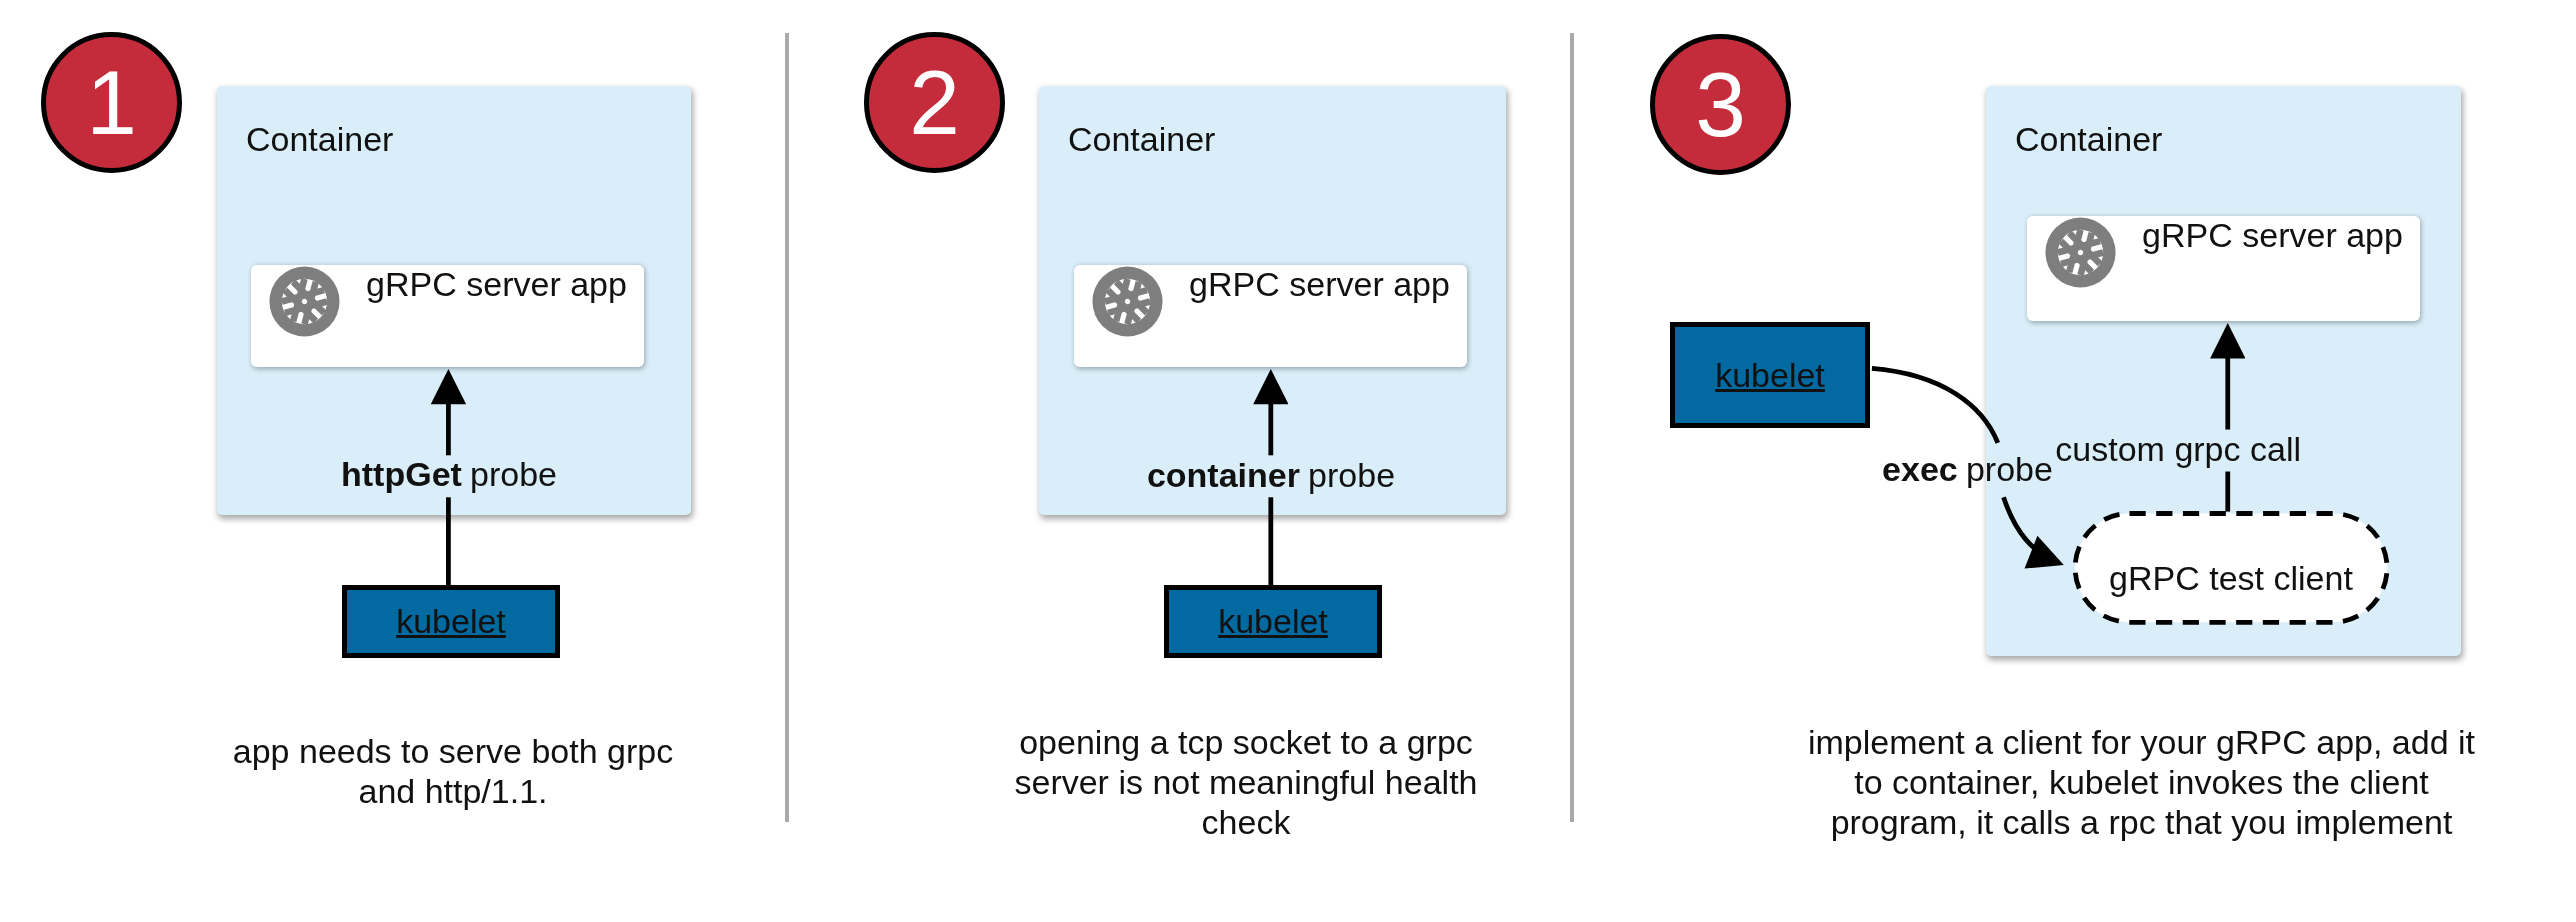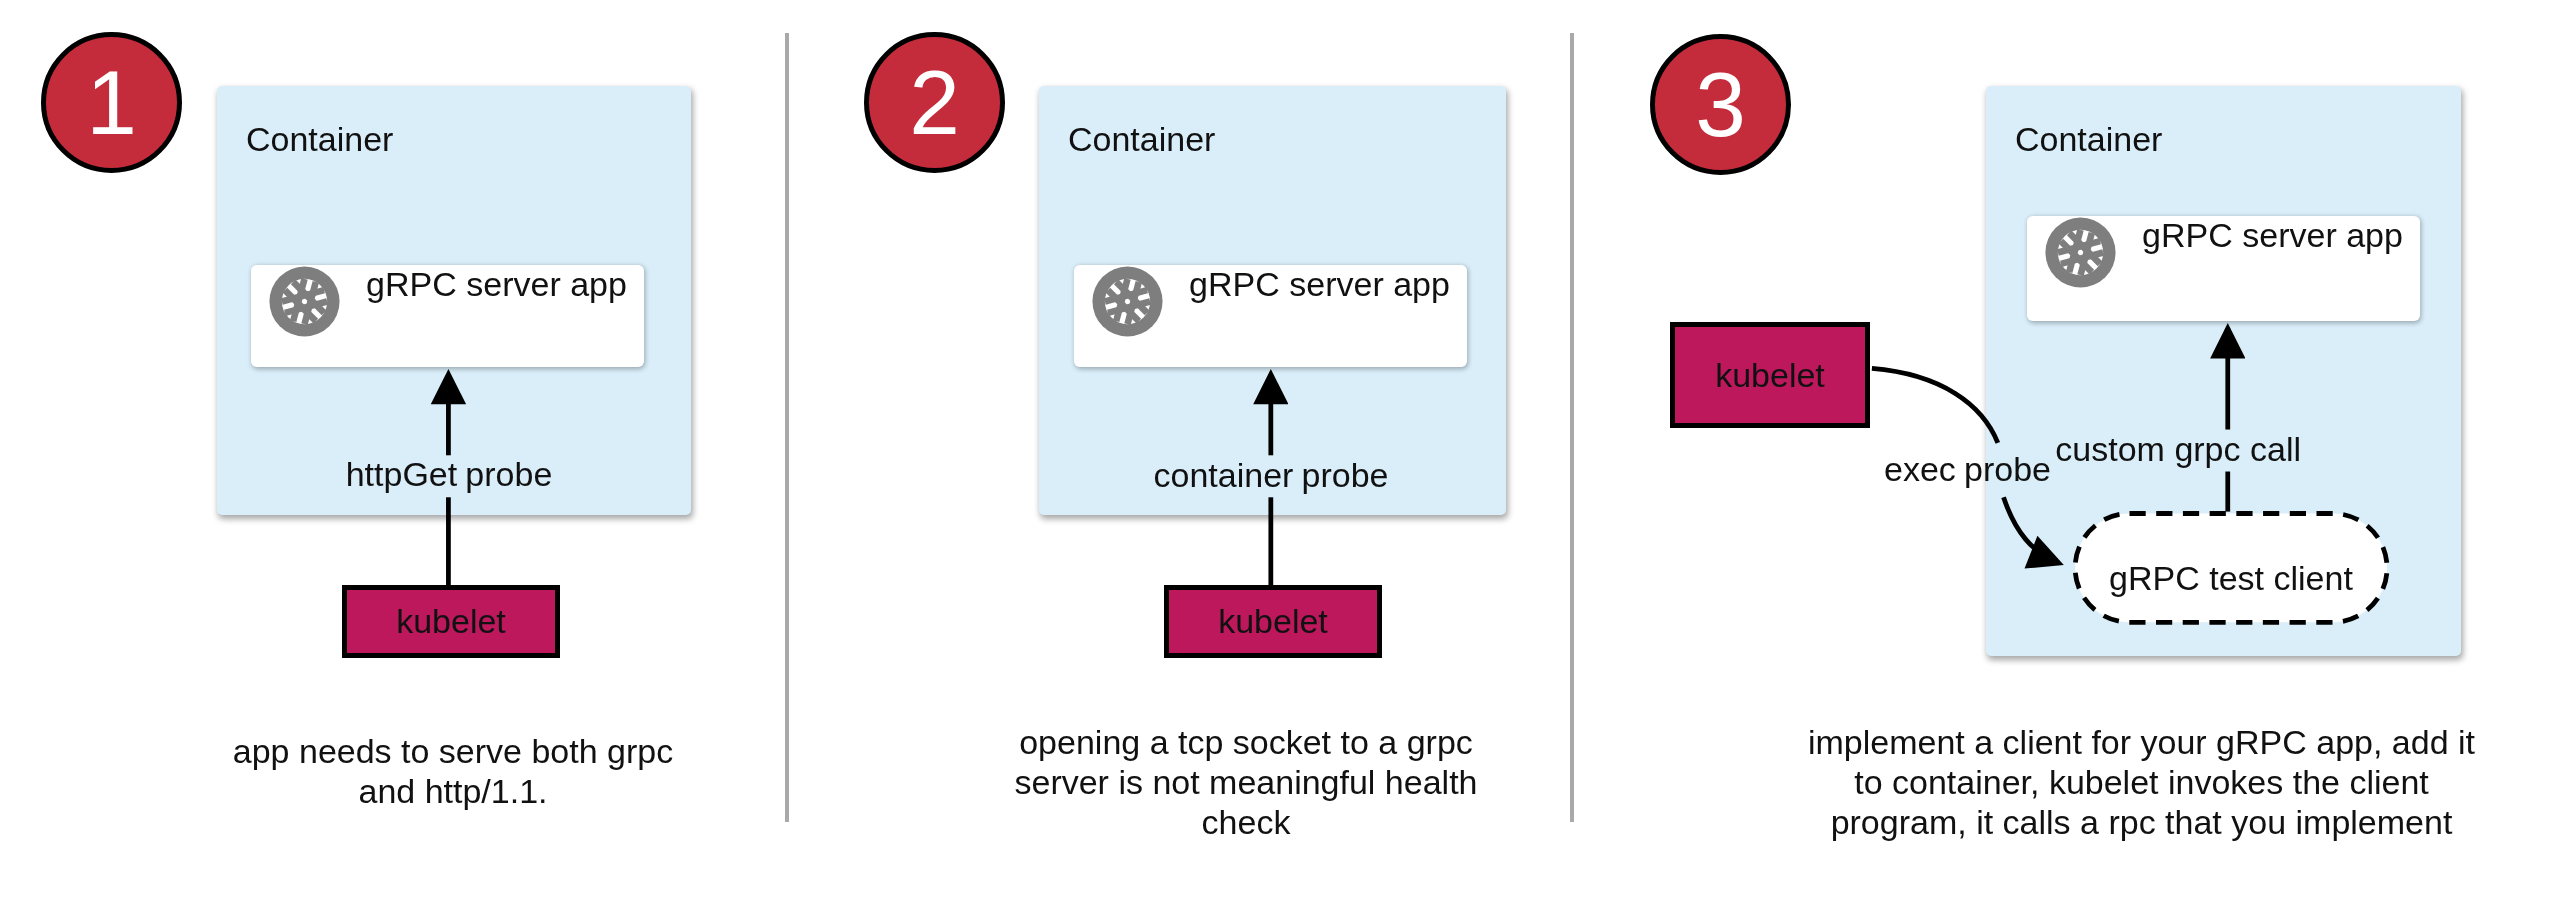--- a/index.html
+++ b/index.html
@@ -19,27 +19,27 @@
     box-shadow:1.9px 3.8px 6.7px rgba(0,0,0,.35);
   }
   .container-label{position:absolute;left:29px;top:34px;font-size:34px;}
   .app-box{
     position:absolute;height:102px;width:393px;background:#fff;border-radius:5.7px;
     box-shadow:1px 1.9px 4.8px rgba(0,0,0,.3);
     display:flex;align-items:flex-start;justify-content:center;gap:25px;
     font-size:34px;
   }
   .kubelet-box{
-    position:absolute;background:#be185d;border:5.7px solid #000;box-sizing:border-box;
-    display:flex;align-items:center;justify-content:center;font-size:34px;
+    position:absolute;background:#0369a1;border:5.7px solid #000;box-sizing:border-box;
+    display:flex;align-items:center;justify-content:center;font-size:34px;text-decoration:underline;
   }
   .floating-label{
     position:absolute;font-size:34px;text-align:center;z-index:4;white-space:nowrap;
   }
-  .floating-label b{font-weight:400;}
+  .floating-label b{font-weight:700;}
   .floating-label .rest{margin-left:.24em;}
   .caption{
     position:absolute;font-size:34px;line-height:40px;text-align:center;z-index:4;
   }
   .arrow-layer{position:absolute;left:0;top:0;z-index:3;}
   .app-icon{flex:0 0 auto;}
 </style>
 </head>
 <body>
 

